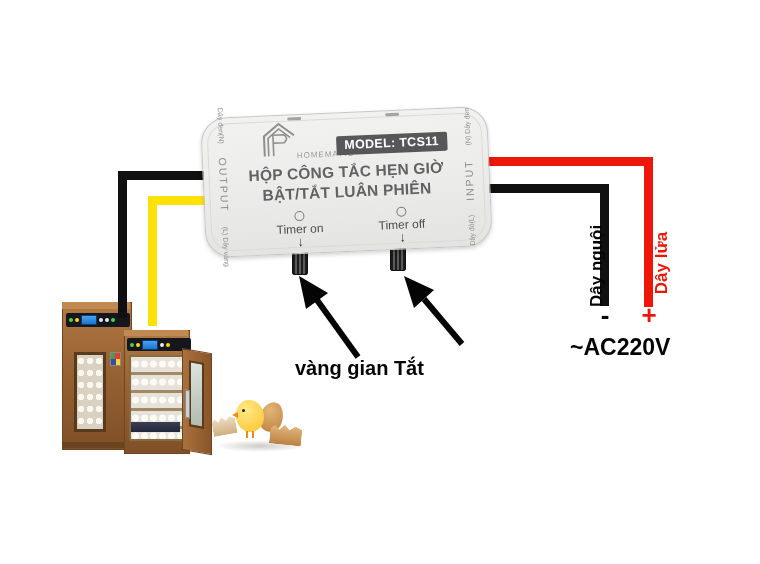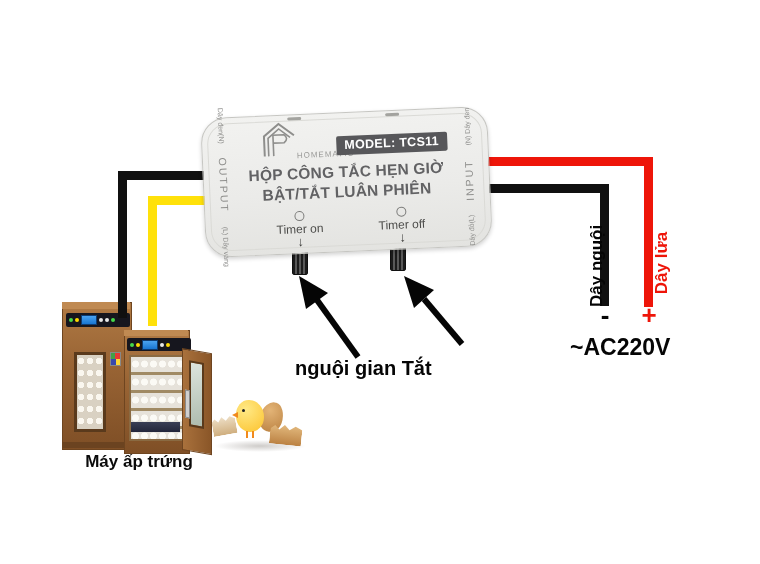--- a/index.html
+++ b/index.html
@@ -161,21 +161,21 @@
       <line x1="358" y1="357" x2="317" y2="300" stroke="#050505" stroke-width="6"></line>
       <polygon points="299,276 328,293 306,309" fill="#050505"></polygon>
     </g>
     <g>
       <line x1="462" y1="344" x2="424" y2="299" stroke="#050505" stroke-width="6"></line>
       <polygon points="404,276 434,290 414,308" fill="#050505"></polygon>
     </g>
   </svg>
 
   <div class="big-label" style="left:295px;top:352px;">
-    <div>nguội gian Tắt</div>
+    <div>vàng gian Tắt</div>
   </div>
 
   <div class="vlabel" style="left:557px;top:257px;color:#050505;">Dây nguội</div>
   <div class="vlabel" style="left:622px;top:253px;color:#ee1509;">Dây lửa</div>
   <div class="sign" style="left:590px;top:300px;color:#050505;">-</div>
   <div class="sign" style="left:634px;top:300px;color:#ee1509;">+</div>
   <div class="voltage">~AC220V</div>
 
   <div class="incubator" style="left:62px;top:302px;width:70px;height:148px;">
     <div class="wood abs" style="left:0;top:0;width:68px;height:146px;"></div>
@@ -217,15 +217,14 @@
     <div class="egg-whole"></div>
     <div class="chick-body">
       <div class="chick-eye"></div>
       <div class="chick-beak"></div>
       <div class="chick-leg" style="left:10px;"></div>
       <div class="chick-leg" style="left:16px;"></div>
     </div>
     <div class="shell" style="left:60px;top:32px;width:32px;height:23px;background:linear-gradient(#e8c186,#bb8142);transform:rotate(6deg);"></div>
   </div>
 
-  <div class="caption">Máy ấp trứng</div>
 
 </div>
 
 </body></html>

